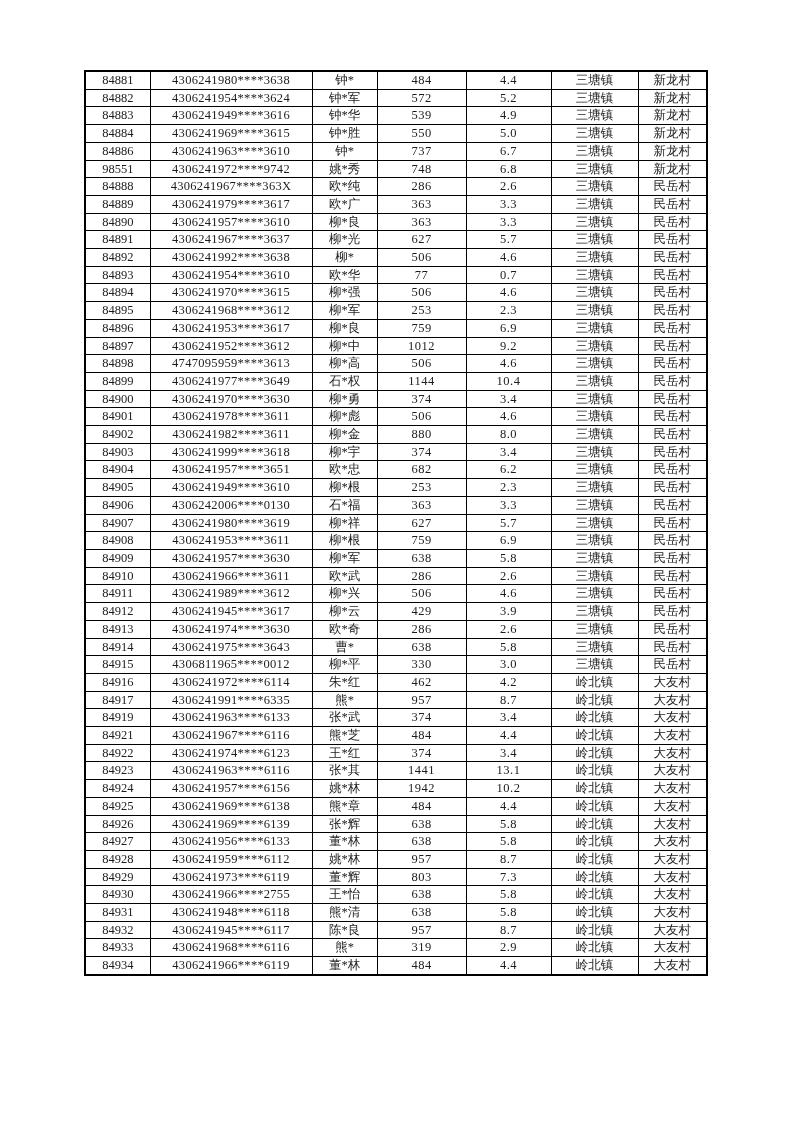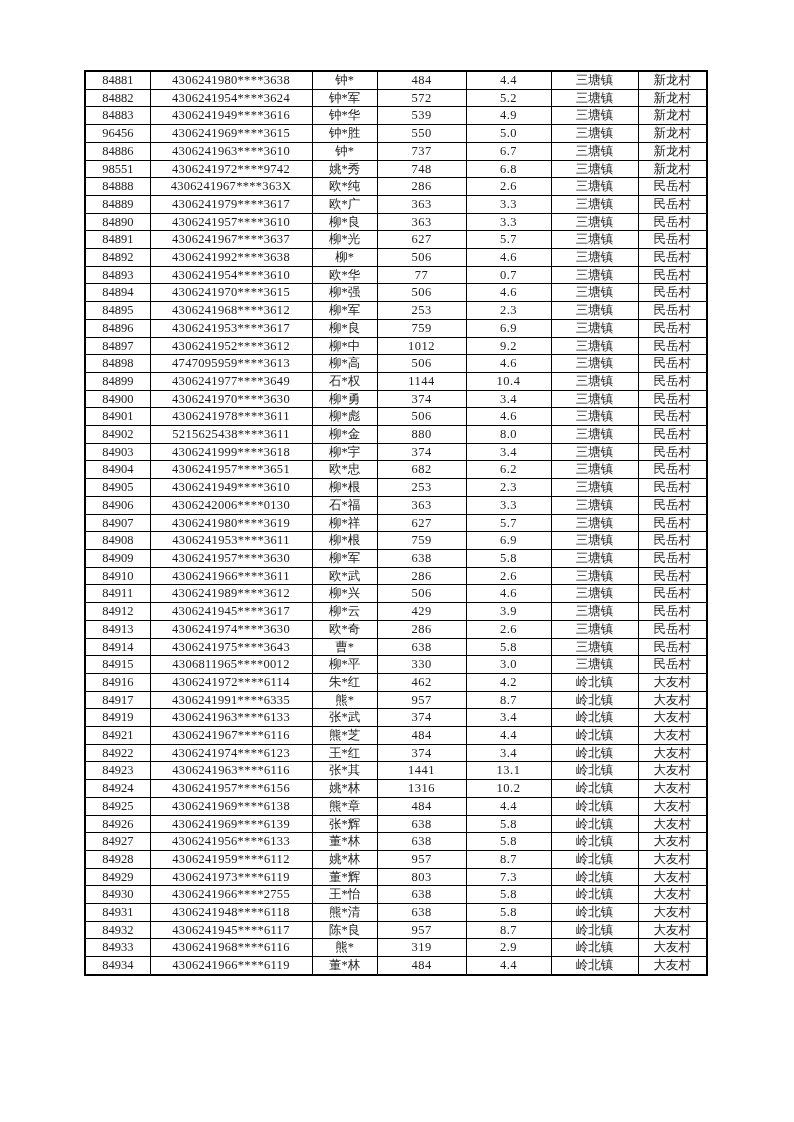--- a/index.html
+++ b/index.html
@@ -87,21 +87,21 @@
         <tr>
           <td class="col-row-id">84883</td>
           <td class="col-masked-id-number">4306241949****3616</td>
           <td class="col-name">钟*华</td>
           <td class="col-value1">539</td>
           <td class="col-value2">4.9</td>
           <td class="col-town">三塘镇</td>
           <td class="col-village">新龙村</td>
         </tr>
         <tr>
-          <td class="col-row-id">96456</td>
+          <td class="col-row-id">84884</td>
           <td class="col-masked-id-number">4306241969****3615</td>
           <td class="col-name">钟*胜</td>
           <td class="col-value1">550</td>
           <td class="col-value2">5.0</td>
           <td class="col-town">三塘镇</td>
           <td class="col-village">新龙村</td>
         </tr>
         <tr>
           <td class="col-row-id">84886</td>
           <td class="col-masked-id-number">4306241963****3610</td>
@@ -241,21 +241,21 @@
           <td class="col-row-id">84901</td>
           <td class="col-masked-id-number">4306241978****3611</td>
           <td class="col-name">柳*彪</td>
           <td class="col-value1">506</td>
           <td class="col-value2">4.6</td>
           <td class="col-town">三塘镇</td>
           <td class="col-village">民岳村</td>
         </tr>
         <tr>
           <td class="col-row-id">84902</td>
-          <td class="col-masked-id-number">5215625438****3611</td>
+          <td class="col-masked-id-number">4306241982****3611</td>
           <td class="col-name">柳*金</td>
           <td class="col-value1">880</td>
           <td class="col-value2">8.0</td>
           <td class="col-town">三塘镇</td>
           <td class="col-village">民岳村</td>
         </tr>
         <tr>
           <td class="col-row-id">84903</td>
           <td class="col-masked-id-number">4306241999****3618</td>
           <td class="col-name">柳*宇</td>
@@ -423,21 +423,21 @@
           <td class="col-name">张*其</td>
           <td class="col-value1">1441</td>
           <td class="col-value2">13.1</td>
           <td class="col-town">岭北镇</td>
           <td class="col-village">大友村</td>
         </tr>
         <tr>
           <td class="col-row-id">84924</td>
           <td class="col-masked-id-number">4306241957****6156</td>
           <td class="col-name">姚*林</td>
-          <td class="col-value1">1316</td>
+          <td class="col-value1">1942</td>
           <td class="col-value2">10.2</td>
           <td class="col-town">岭北镇</td>
           <td class="col-village">大友村</td>
         </tr>
         <tr>
           <td class="col-row-id">84925</td>
           <td class="col-masked-id-number">4306241969****6138</td>
           <td class="col-name">熊*章</td>
           <td class="col-value1">484</td>
           <td class="col-value2">4.4</td>

